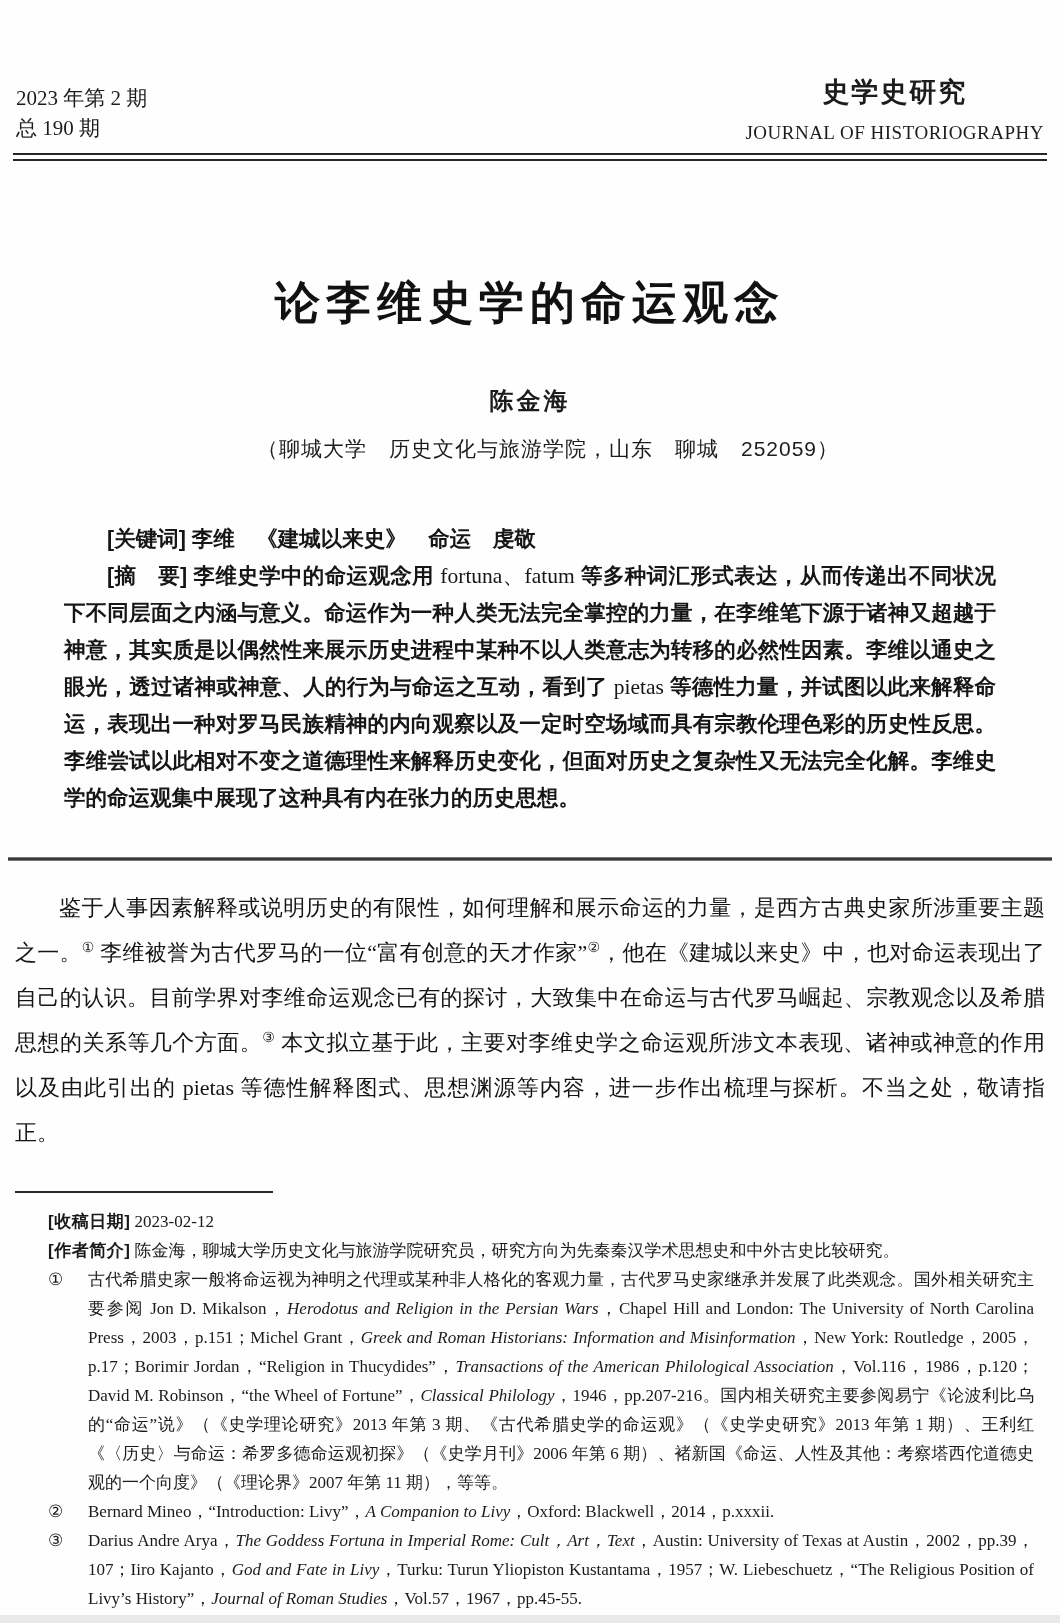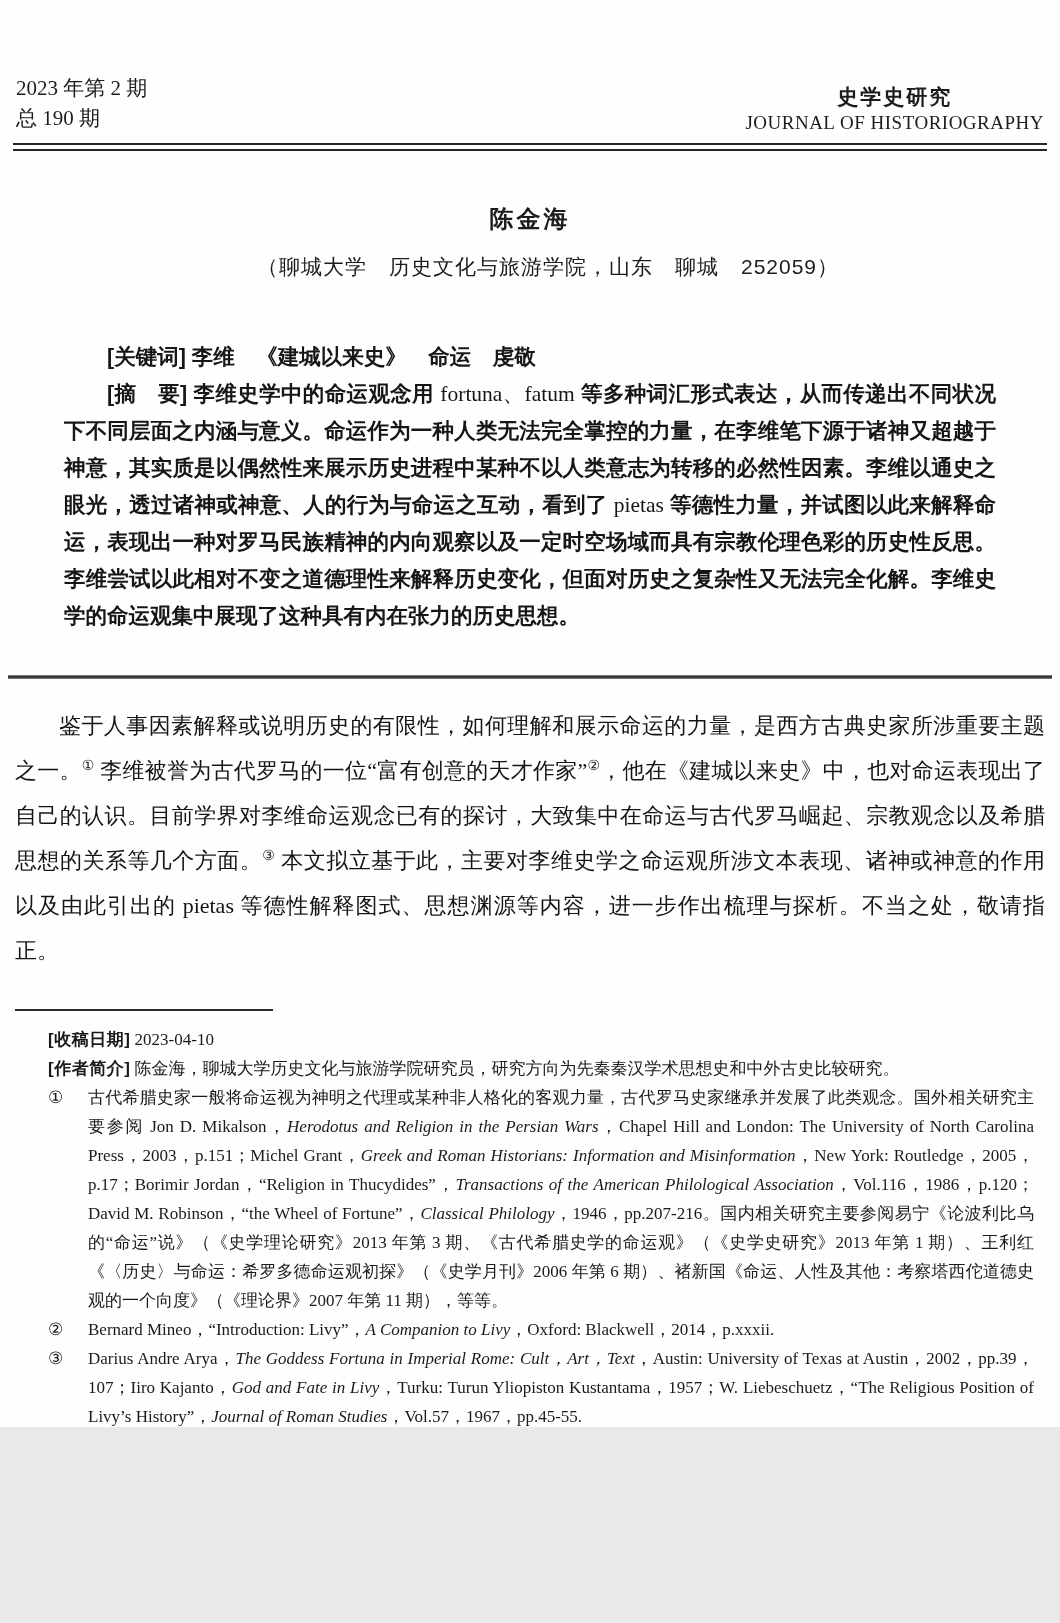--- a/index.html
+++ b/index.html
@@ -1,34 +1,34 @@
 <!DOCTYPE html>
 <html><head>
 <meta charset="utf-8">
 <style>
   html,body{margin:0;padding:0;background:#e9e9e9;}
   .page{
     position:relative;
-    width:1060px;height:1427px;
+    width:1060px;height:1615px;
     margin:0 auto;
     background:#fefefe;
     color:#1c1c1c;
     font-family:"Liberation Serif","DejaVu Serif",serif;
     overflow:hidden;
   }
   
   .masthead{
     display:flex;justify-content:space-between;align-items:flex-end;
     padding:74px 16px 0 16px;
   }
   .m-left,.m-right{font-size:21px;line-height:1.42;}
   .m-right{text-align:right;}
   .m-center{text-align:center;}
-  .jt-zh{font-size:21px;font-weight:bold;letter-spacing:2px;font-family:"Liberation Serif","DejaVu Serif",serif;}
-  .jt-en{font-size:19px;margin-top:1px;letter-spacing:0.5px;}
+  .jt-zh{font-size:27px;font-weight:bold;letter-spacing:2px;font-family:"Liberation Serif","DejaVu Serif",serif;}
+  .jt-en{font-size:19px;margin-top:12px;letter-spacing:0.5px;}
   .double-rule{
     margin:9px 13px 0 13px;height:4px;
     border-top:2px solid #262626;border-bottom:2px solid #262626;
   }
   
   .art-title{
     margin:112px 0 0 0;text-align:center;
     font-family:"Liberation Sans","DejaVu Sans",sans-serif;
     font-size:45px;font-weight:900;letter-spacing:6px;color:#111;
   }
@@ -84,40 +84,41 @@
       <div>总 190 期</div>
     </div>
     <div class="m-center">
       <div class="jt-zh">史学史研究</div>
       <div class="jt-en">JOURNAL OF HISTORIOGRAPHY</div>
     </div>
   </header>
 
   <div class="double-rule"></div>
 
+  <h1 class="art-title">论李维史学的命运观念</h1>
 
   <div class="author">陈金海</div>
 
   <div class="affiliation">（聊城大学　历史文化与旅游学院，山东　聊城　252059）</div>
 
   <section class="abstract">
     <p><span>[关键词] 李维　《建城以来史》　命运　虔敬</span></p>
     <p><span>[摘　要] 李维史学中的命运观念用 </span><span class="latin">fortuna、fatum</span><span> 等多种词汇形式表达，从而传递出不同状况下不同层面之内涵与意义。命运作为一种人类无法完全掌控的力量，在李维笔下源于诸神又超越于神意，其实质是以偶然性来展示历史进程中某种不以人类意志为转移的必然性因素。李维以通史之眼光，透过诸神或神意、人的行为与命运之互动，看到了 </span><span class="latin">pietas</span><span> 等德性力量，并试图以此来解释命运，表现出一种对罗马民族精神的内向观察以及一定时空场域而具有宗教伦理色彩的历史性反思。李维尝试以此相对不变之道德理性来解释历史变化，但面对历史之复杂性又无法完全化解。李维史学的命运观集中展现了这种具有内在张力的历史思想。</span></p>
   </section>
 
   <div class="thick-rule"></div>
 
   <p class="body-text"><span>鉴于人事因素解释或说明历史的有限性，如何理解和展示命运的力量，是西方古典史家所涉重要主题之一。</span><sup>①</sup><span> 李维被誉为古代罗马的一位“富有创意的天才作家”</span><sup>②</sup><span>，他在《建城以来史》中，也对命运表现出了自己的认识。目前学界对李维命运观念已有的探讨，大致集中在命运与古代罗马崛起、宗教观念以及希腊思想的关系等几个方面。</span><sup>③</sup><span> 本文拟立基于此，主要对李维史学之命运观所涉文本表现、诸神或神意的作用以及由此引出的 pietas 等德性解释图式、思想渊源等内容，进一步作出梳理与探析。不当之处，敬请指正。</span></p>
 
   <div class="fn-rule"></div>
 
   <footer class="footnotes">
     <p class="fn-line">
       <span class="fn-label">[收稿日期]</span>
-      <span>2023-04-10</span>
+      <span>2023-02-12</span>
     </p>
     <p class="fn-line">
       <span class="fn-label">[作者简介]</span>
       <span>陈金海，聊城大学历史文化与旅游学院研究员，研究方向为先秦秦汉学术思想史和中外古史比较研究。</span>
     </p>
     <div class="fn-item">
       <span class="fn-num">①</span>
       <span class="fn-text"><span>古代希腊史家一般将命运视为神明之代理或某种非人格化的客观力量，古代罗马史家继承并发展了此类观念。国外相关研究主要参阅 Jon D. Mikalson，</span><span class="it">Herodotus and Religion in the Persian Wars</span><span>，Chapel Hill and London: The University of North Carolina Press，2003，p.151；Michel Grant，</span><span class="it">Greek and Roman Historians: Information and Misinformation</span><span>，New York: Routledge，2005，p.17；Borimir Jordan，“Religion in Thucydides”，</span><span class="it">Transactions of the American Philological Association</span><span>，Vol.116，1986，p.120；David M. Robinson，“the Wheel of Fortune”，</span><span class="it">Classical Philology</span><span>，1946，pp.207-216。国内相关研究主要参阅易宁《论波利比乌的“命运”说》（《史学理论研究》2013 年第 3 期、《古代希腊史学的命运观》（《史学史研究》2013 年第 1 期）、王利红《〈历史〉与命运：希罗多德命运观初探》（《史学月刊》2006 年第 6 期）、褚新国《命运、人性及其他：考察塔西佗道德史观的一个向度》（《理论界》2007 年第 11 期），等等。</span></span>
     </div>
     <div class="fn-item">

